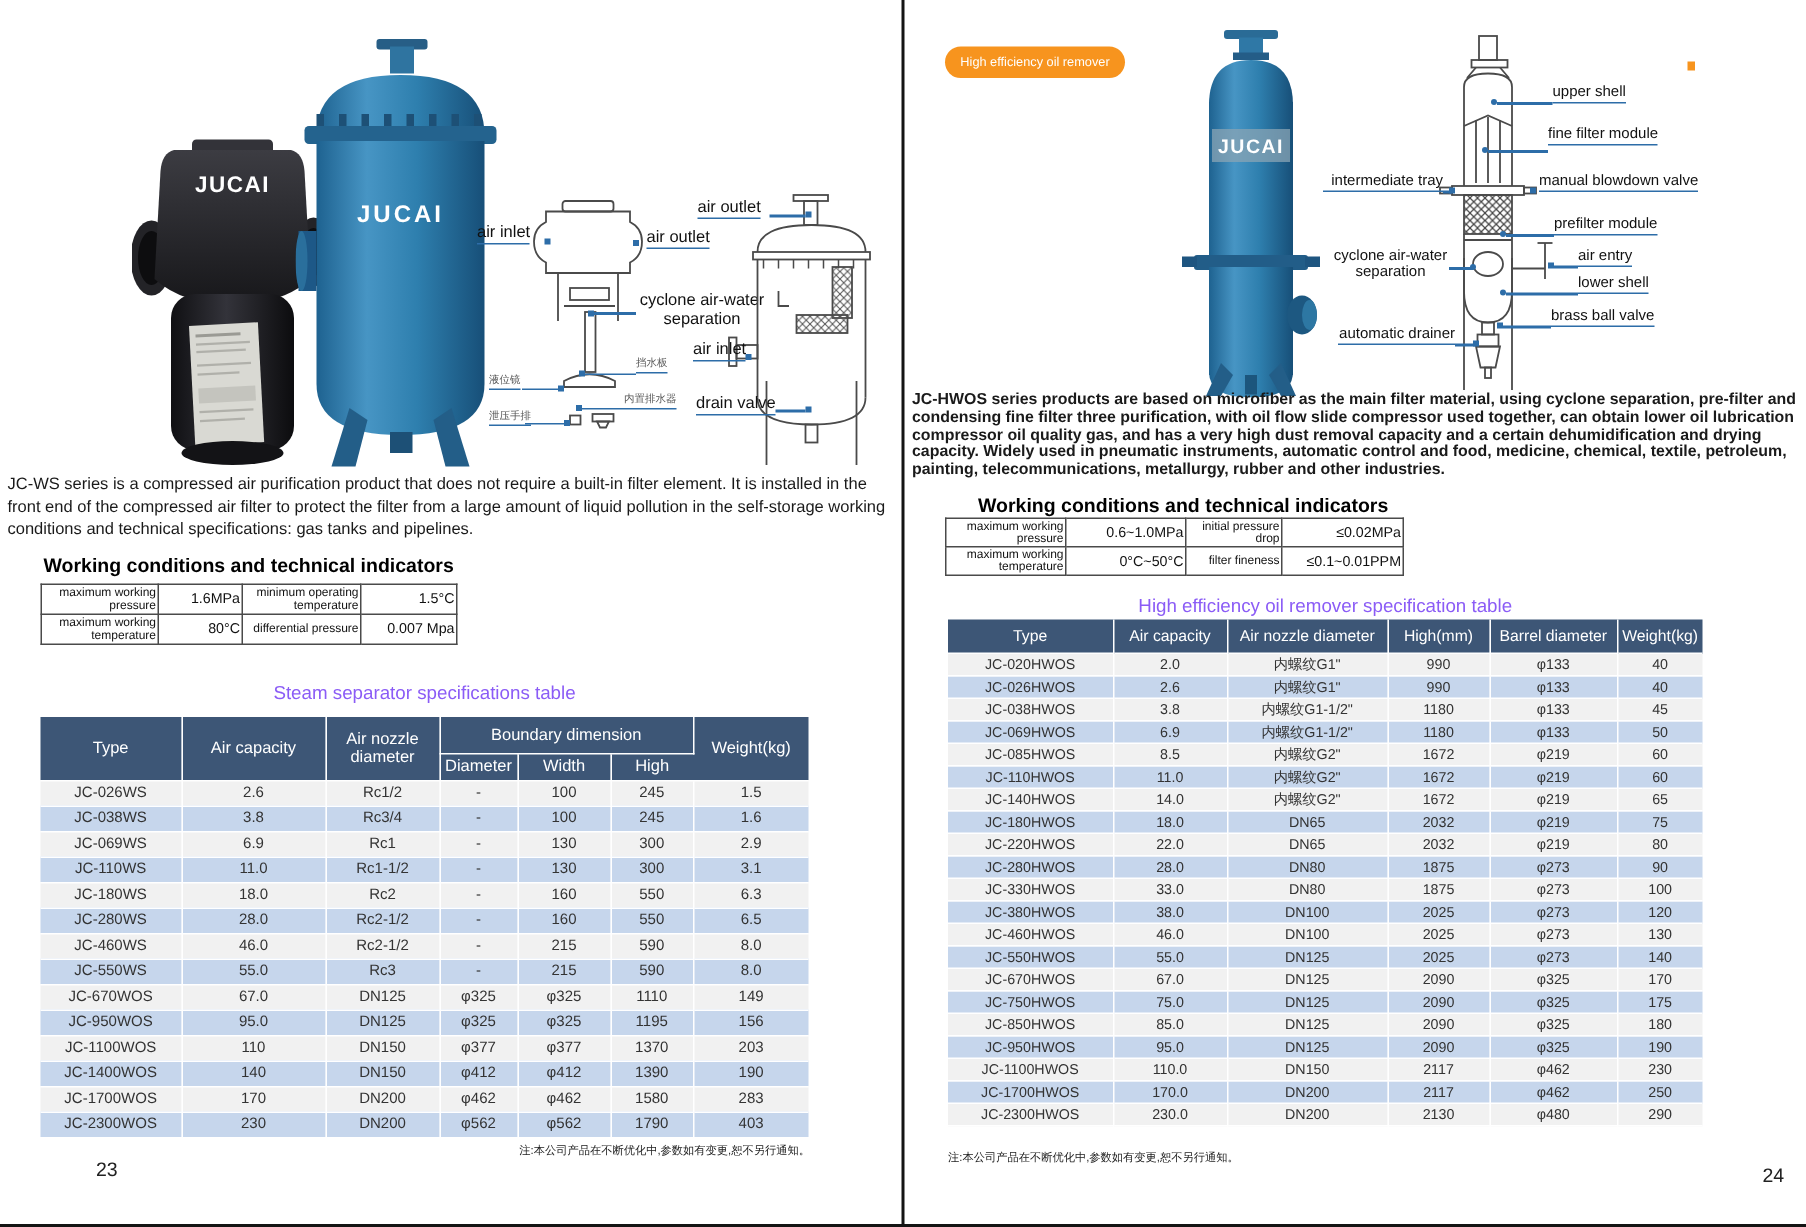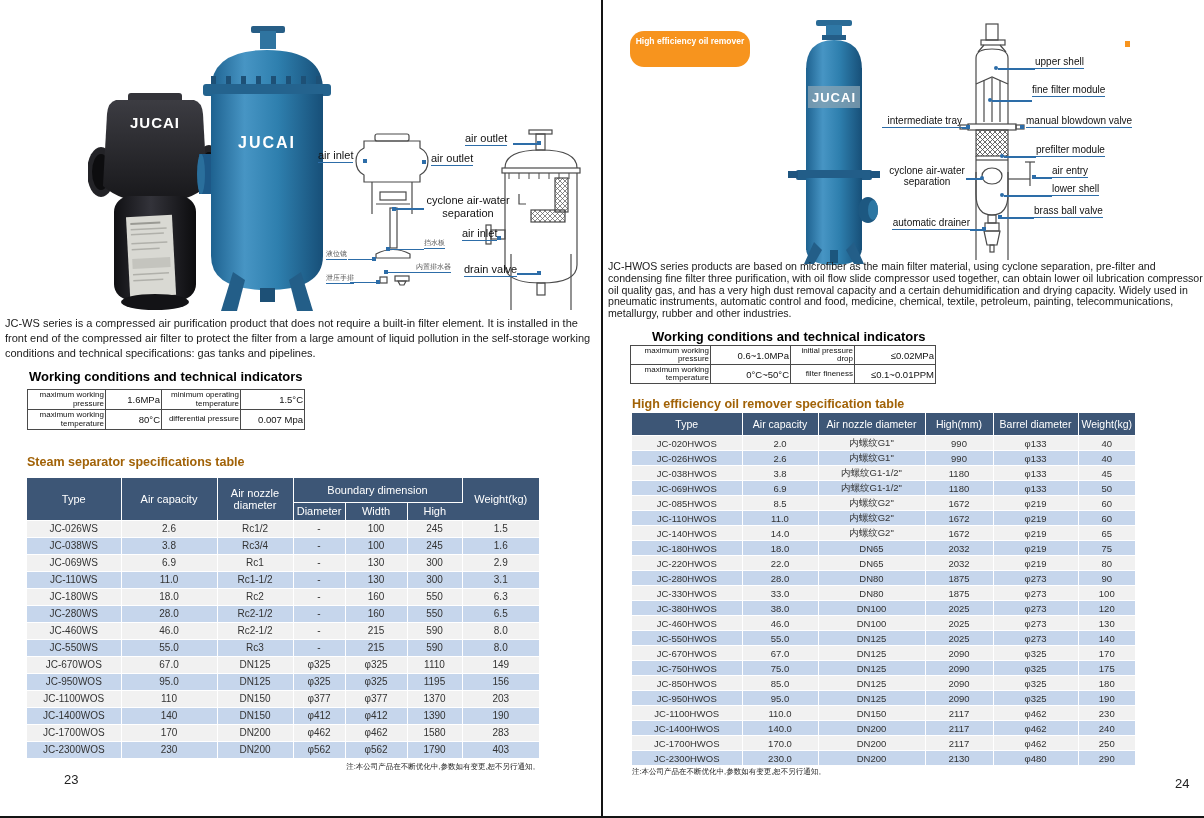--- a/index.html
+++ b/index.html
@@ -2,26 +2,26 @@
 <html><head>
 <meta charset="utf-8">
 <style>
   html,body{margin:0;padding:0;background:#888;}
   #page{position:relative;width:1204px;height:818px;background:#ffffff;overflow:hidden;
         font-family:"Liberation Sans",sans-serif;color:#111;}
   .abs{position:absolute;}
   
   .badge{background:#F7941E;color:#fff;text-align:center;border-radius:14px;font-weight:bold;}
   .badge.big{width:176px;height:25px;line-height:25px;font-size:12.5px;letter-spacing:.2px;}
-  .badge.small{width:120px;height:36px;line-height:21px;font-size:8.5px;font-weight:bold;}
+  .badge.small{width:120px;height:21px;line-height:21px;font-size:8.5px;font-weight:normal;}
   
   .para{font-size:11px;line-height:15px;color:#1a1a1a;}
-  .para.tight{font-size:10.6px;line-height:11.8px;}
+  .para.tight{font-size:10.6px;line-height:11.8px;font-weight:bold;}
   .h-bold{font-weight:bold;font-size:13px;color:#000;}
-  .spec-title{font-weight:bold;font-size:12.5px;color:#a16207;}
+  .spec-title{font-weight:normal;font-size:12.5px;text-align:center;color:#8b5cf6;}
   
   table.wtable{border-collapse:collapse;table-layout:fixed;background:#fff;}
   table.wtable td{border:1px solid #4a4a4a;text-align:right;vertical-align:middle;padding:0 1px;}
   table.wtable td:nth-child(odd){font-size:8px;line-height:8.5px;color:#111;}
   table.wtable td:nth-child(even){font-size:9.5px;color:#111;}
   
   table.spec{border-collapse:collapse;table-layout:fixed;}
   table.spec th{background:#3D5676;color:#fff;font-weight:normal;font-size:11px;
     border-right:1px solid #fff;border-bottom:1px solid #fff;padding:0;vertical-align:middle;text-align:center;}
   table.spec td{font-size:10px;color:#333;text-align:center;vertical-align:middle;
@@ -682,28 +682,20 @@
         </tr>
         <tr>
           <td>JC-1100HWOS</td>
           <td>110.0</td>
           <td>DN150</td>
           <td>2117</td>
           <td>φ462</td>
           <td>230</td>
         </tr>
         <tr>
-          <td>JC-1400HWOS</td>
-          <td>140.0</td>
-          <td>DN200</td>
-          <td>2117</td>
-          <td>φ462</td>
-          <td>240</td>
-        </tr>
-        <tr>
           <td>JC-1700HWOS</td>
           <td>170.0</td>
           <td>DN200</td>
           <td>2117</td>
           <td>φ462</td>
           <td>250</td>
         </tr>
         <tr>
           <td>JC-2300HWOS</td>
           <td>230.0</td>

